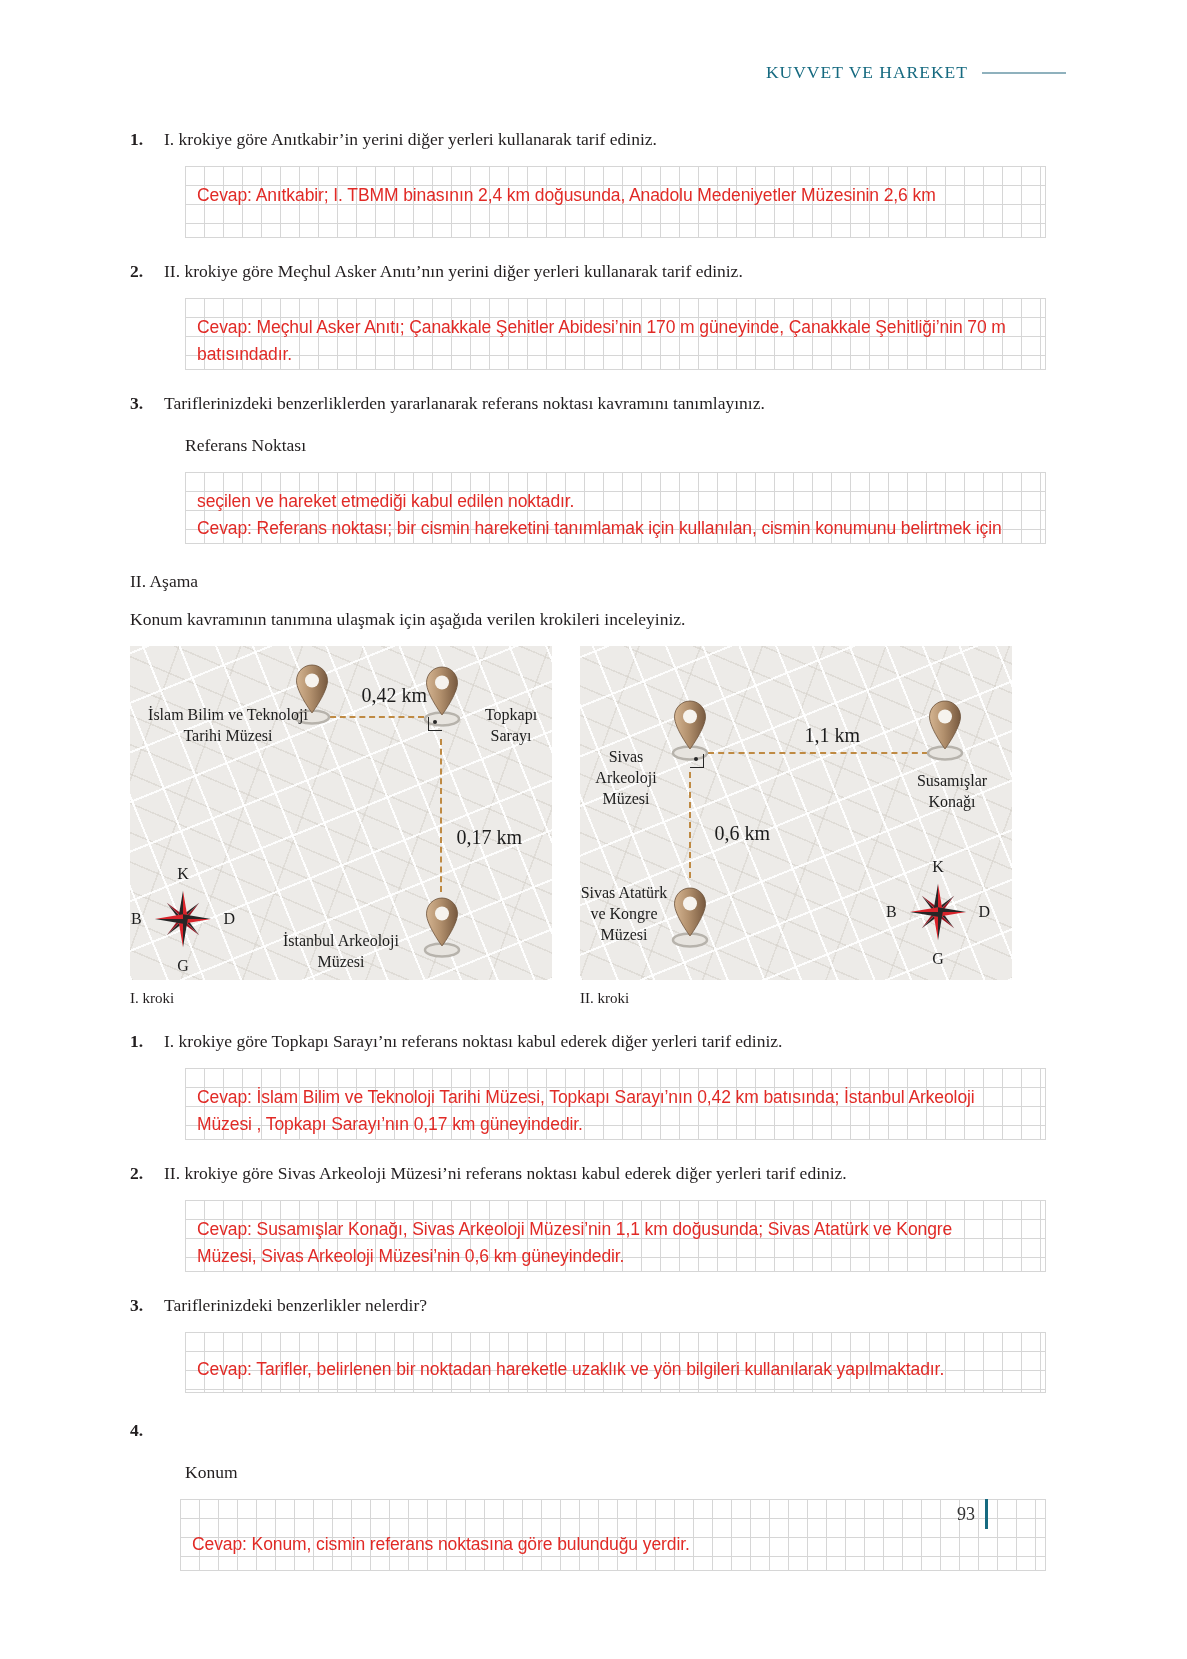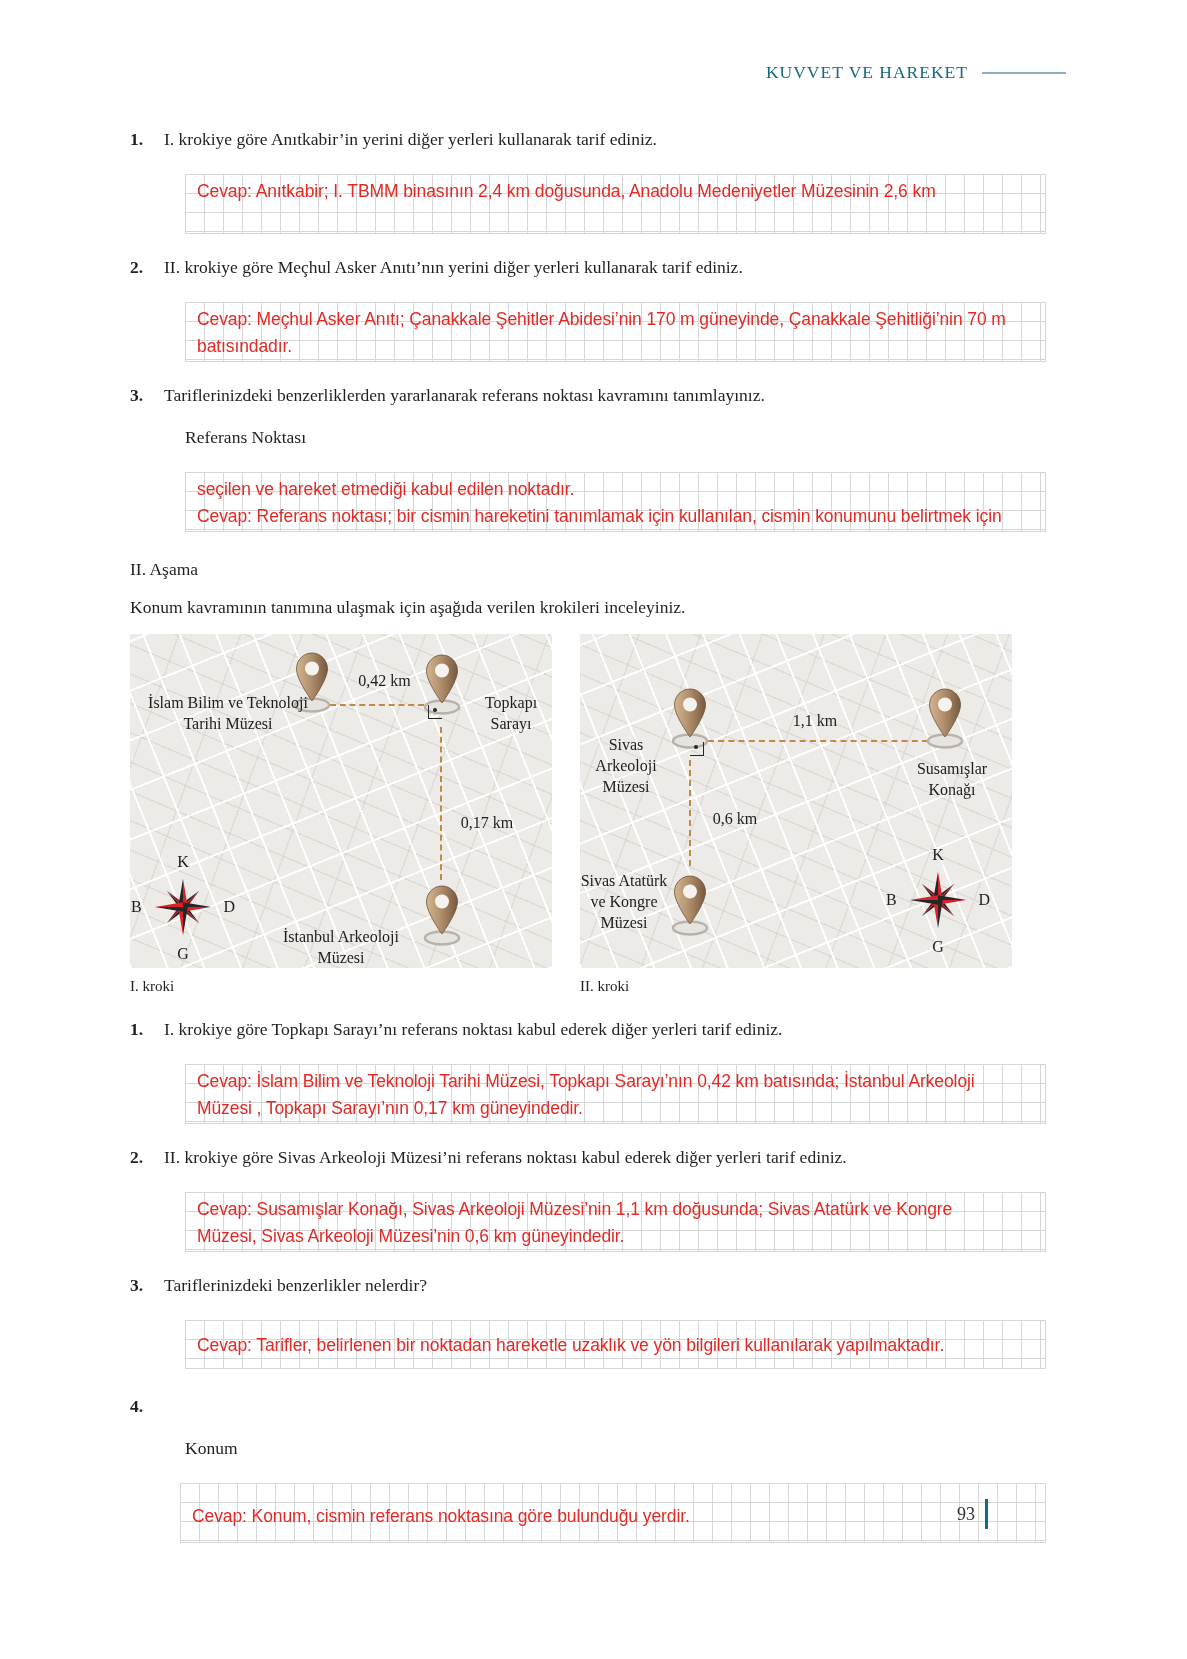--- a/index.html
+++ b/index.html
@@ -15,28 +15,28 @@
   .content{position:absolute;top:118px;left:130px;width:917px;}
 
   .qrow{display:flex;margin-top:22px;}
   .qrow.first{margin-top:10px;}
   .qnum{width:34px;flex:none;font-weight:bold;font-size:17.5px;line-height:22px;}
   .qtext{font-size:17.5px;line-height:22px;}
 
   .subheading{margin-left:55px;margin-top:20px;font-size:17.5px;line-height:22px;}
 
   
-  .grid-box{position:relative;margin-left:55px;margin-top:24px;width:860px;
+  .grid-box{position:relative;margin-left:55px;margin-top:16px;width:860px;
     background-color:#ffffff;
     background-image:
       linear-gradient(to right,#d6d6d6 1px,transparent 1px),
       linear-gradient(to bottom,#d6d6d6 1px,transparent 1px);
     background-size:19px 19px;
     border-right:1px solid #d6d6d6;border-bottom:1px solid #d6d6d6;
-    padding:4px 0 0 0;}
+    padding:16px 0 0 0;}
   .h2l{height:55px;}
   .h1l{height:44px;}
   .ans-line{font-family:"Liberation Sans",sans-serif;font-size:17.5px;line-height:27px;
     color:#e12a26;white-space:nowrap;padding-left:12px;letter-spacing:-0.1px;}
   .pad-one{padding-top:8px;}
   .pad-mid{padding-top:16px;}
 
   .stage-title{margin-top:26px;font-size:17.5px;line-height:22px;}
   .stage-intro{margin-top:16px;font-size:17.5px;line-height:22px;}
 
@@ -49,21 +49,21 @@
       repeating-linear-gradient(68deg, rgba(255,255,255,.95) 0 2px, transparent 2px 34px),
       repeating-linear-gradient(-22deg, rgba(255,255,255,.9) 0 2px, transparent 2px 46px),
       repeating-linear-gradient(23deg, rgba(211,207,200,.55) 0 1.5px, transparent 1.5px 27px),
       repeating-linear-gradient(-70deg, rgba(211,207,200,.5) 0 1.5px, transparent 1.5px 58px);}
   .map1{width:422px;height:334px;}
   .map2{width:432px;height:334px;}
   .map-caption{text-align:left;font-size:15px;margin-top:8px;line-height:20px;}
 
   .pin{position:absolute;z-index:3;}
   .place{position:absolute;z-index:4;font-size:16px;line-height:21px;text-align:center;color:#1c1c1c;}
-  .dist{position:absolute;z-index:4;font-size:16px;color:#1c1c1c;text-align:center;}
+  .dist{position:absolute;z-index:4;font-size:20px;color:#1c1c1c;text-align:right;}
   .dash-h{position:absolute;z-index:2;border-top:2px dashed #bf8a43;}
   .dash-v{position:absolute;z-index:2;border-left:2px dashed #bf8a43;}
 
   .angle{position:absolute;z-index:4;width:13px;height:13px;}
   .angle.bl{border-left:1.5px solid #262626;border-bottom:1.5px solid #262626;}
   .angle.br{border-right:1.5px solid #262626;border-bottom:1.5px solid #262626;}
   .angle::after{content:'';position:absolute;left:4px;top:3px;width:4px;height:4px;
     border-radius:50%;background:#262626;}
 
   
@@ -152,21 +152,21 @@
             <circle cx="22" cy="18.5" r="7" fill="#f6f3ee"></circle>
           </svg>
           <svg class="pin" style="left:290px;top:249px;" width="44" height="64" viewBox="0 0 44 64">
             <ellipse cx="22" cy="55" rx="17" ry="6.5" fill="#e7e4df" stroke="#b7b3ac" stroke-width="2.5"></ellipse>
             <path d="M22 3 C13.5 3 6.5 10 6.5 18.8 C6.5 30 22 51 22 51 C22 51 37.5 30 37.5 18.8 C37.5 10 30.5 3 22 3 Z" fill="url(#pinGrad)" stroke="#6b5138" stroke-width="0.8"></path>
             <circle cx="22" cy="18.5" r="7" fill="#f6f3ee"></circle>
           </svg>
 
           <div class="place" style="left:8px;top:58px;width:180px;">İslam Bilim ve Teknoloji Tarihi Müzesi</div>
           <div class="place" style="left:346px;top:58px;width:70px;">Topkapı Sarayı</div>
-          <div class="place" style="left:136px;top:292px;width:150px;">İstanbul Arkeoloji Müzesi</div>
+          <div class="place" style="left:136px;top:284px;width:150px;">İstanbul Arkeoloji Müzesi</div>
 
           <div class="dist" style="left:212px;top:38px;width:85px;">0,42 km</div>
           <div class="dist" style="left:322px;top:180px;width:70px;">0,17 km</div>
 
           <div class="compass" style="left:1px;top:221px;">
             <span class="c-label c-n">K</span>
             <span class="c-label c-w">B</span>
             <span class="c-label c-e">D</span>
             <span class="c-label c-s">G</span>
             <svg width="60" height="60" viewBox="-50 -50 100 100">

